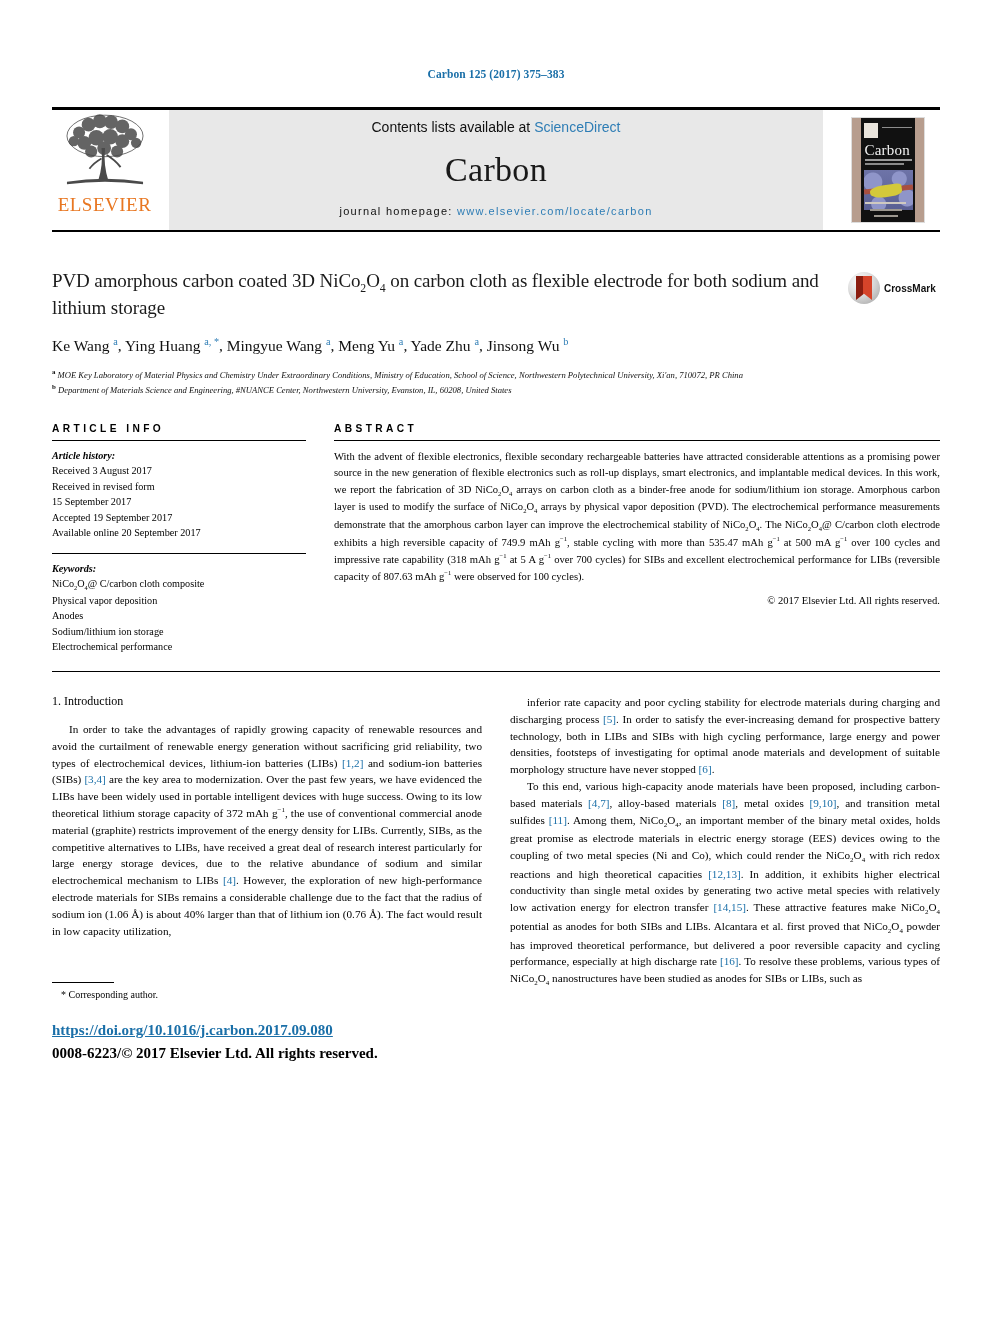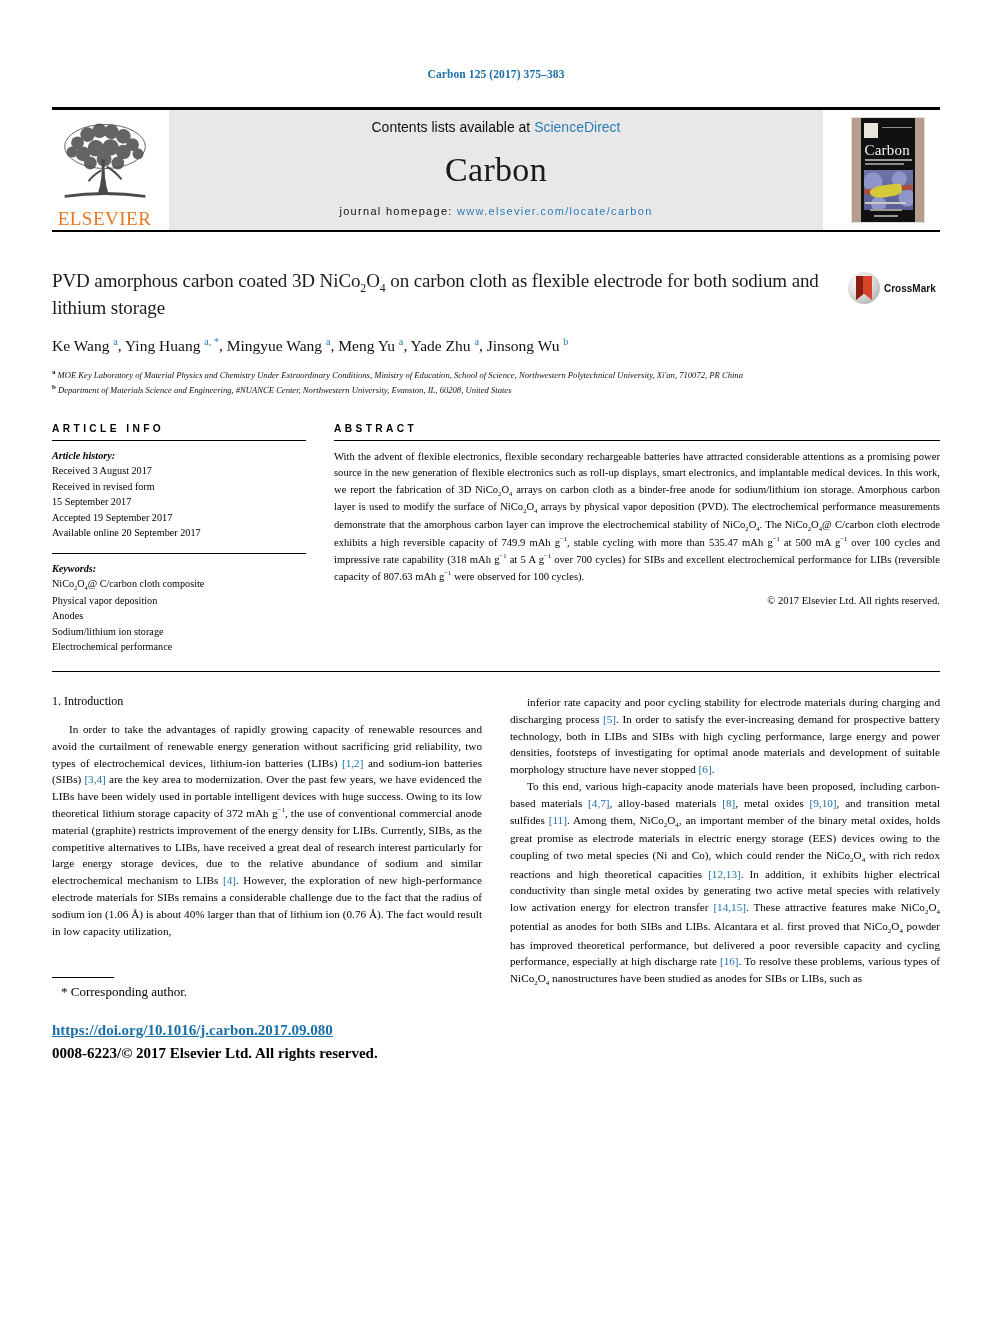--- a/index.html
+++ b/index.html
@@ -23,21 +23,21 @@
     letter-spacing:.1px;
     padding-top:68px;
   }
 
   
   .masthead-rule { border-top:3px solid #000; margin-top:27px; }
   .masthead { display:flex; align-items:stretch; height:120px; }
   .elsevier-cell {
     width:105px; flex:0 0 105px;
     display:flex; flex-direction:column; justify-content:flex-end;
-    align-items:center; padding-bottom:2px;
+    align-items:center; padding-bottom:16px;
   }
   .elsevier-tree { width:92px; height:88px; }
   .elsevier-word {
     color:#E87722; font-family:"Liberation Serif", serif;
     font-size:19px; letter-spacing:.5px; line-height:1;
     margin-top:2px; font-weight:400;
   }
   .contents-cell {
     flex:1 1 auto; background:#e8e8e8; margin:0 12px;
     display:flex; flex-direction:column; justify-content:space-between;
@@ -130,21 +130,21 @@
   .body-cols { margin-top:22px; display:flex; gap:28px; }
   .bcol { width:430px; flex:0 0 430px; }
   h2.section { font-family:"Liberation Serif", serif; font-weight:normal; font-size:12px; margin:0 0 12px 0; }
   p.para { font-size:11.2px; line-height:1.5; text-align:justify; margin:0; text-indent:17px; }
   p.para + p.para { margin-top:0; }
   .ref { color:#1a6fa8; }
 
   
   .footnote-wrap { position:absolute; left:52px; bottom:28px; width:430px; }
   .fn-rule { border-top:1px solid #000; width:62px; margin-bottom:4px; }
-  .fn { font-size:13px; line-height:1.5; }
+  .fn { font-size:10px; line-height:1.5; }
   .fn .lead { padding-left:9px; }
   .fn .ital { font-style:italic; }
   .fn a, .doi a { color:#1a6fa8; text-decoration:none; }
   .doi-block { margin-top:17px; font-size:15px; line-height:1.55; }
   .doi-link { color:#1a6fa8; font-weight:bold; }
   .issn { font-weight:bold; }
 </style>
 </head>
 <body>
 

